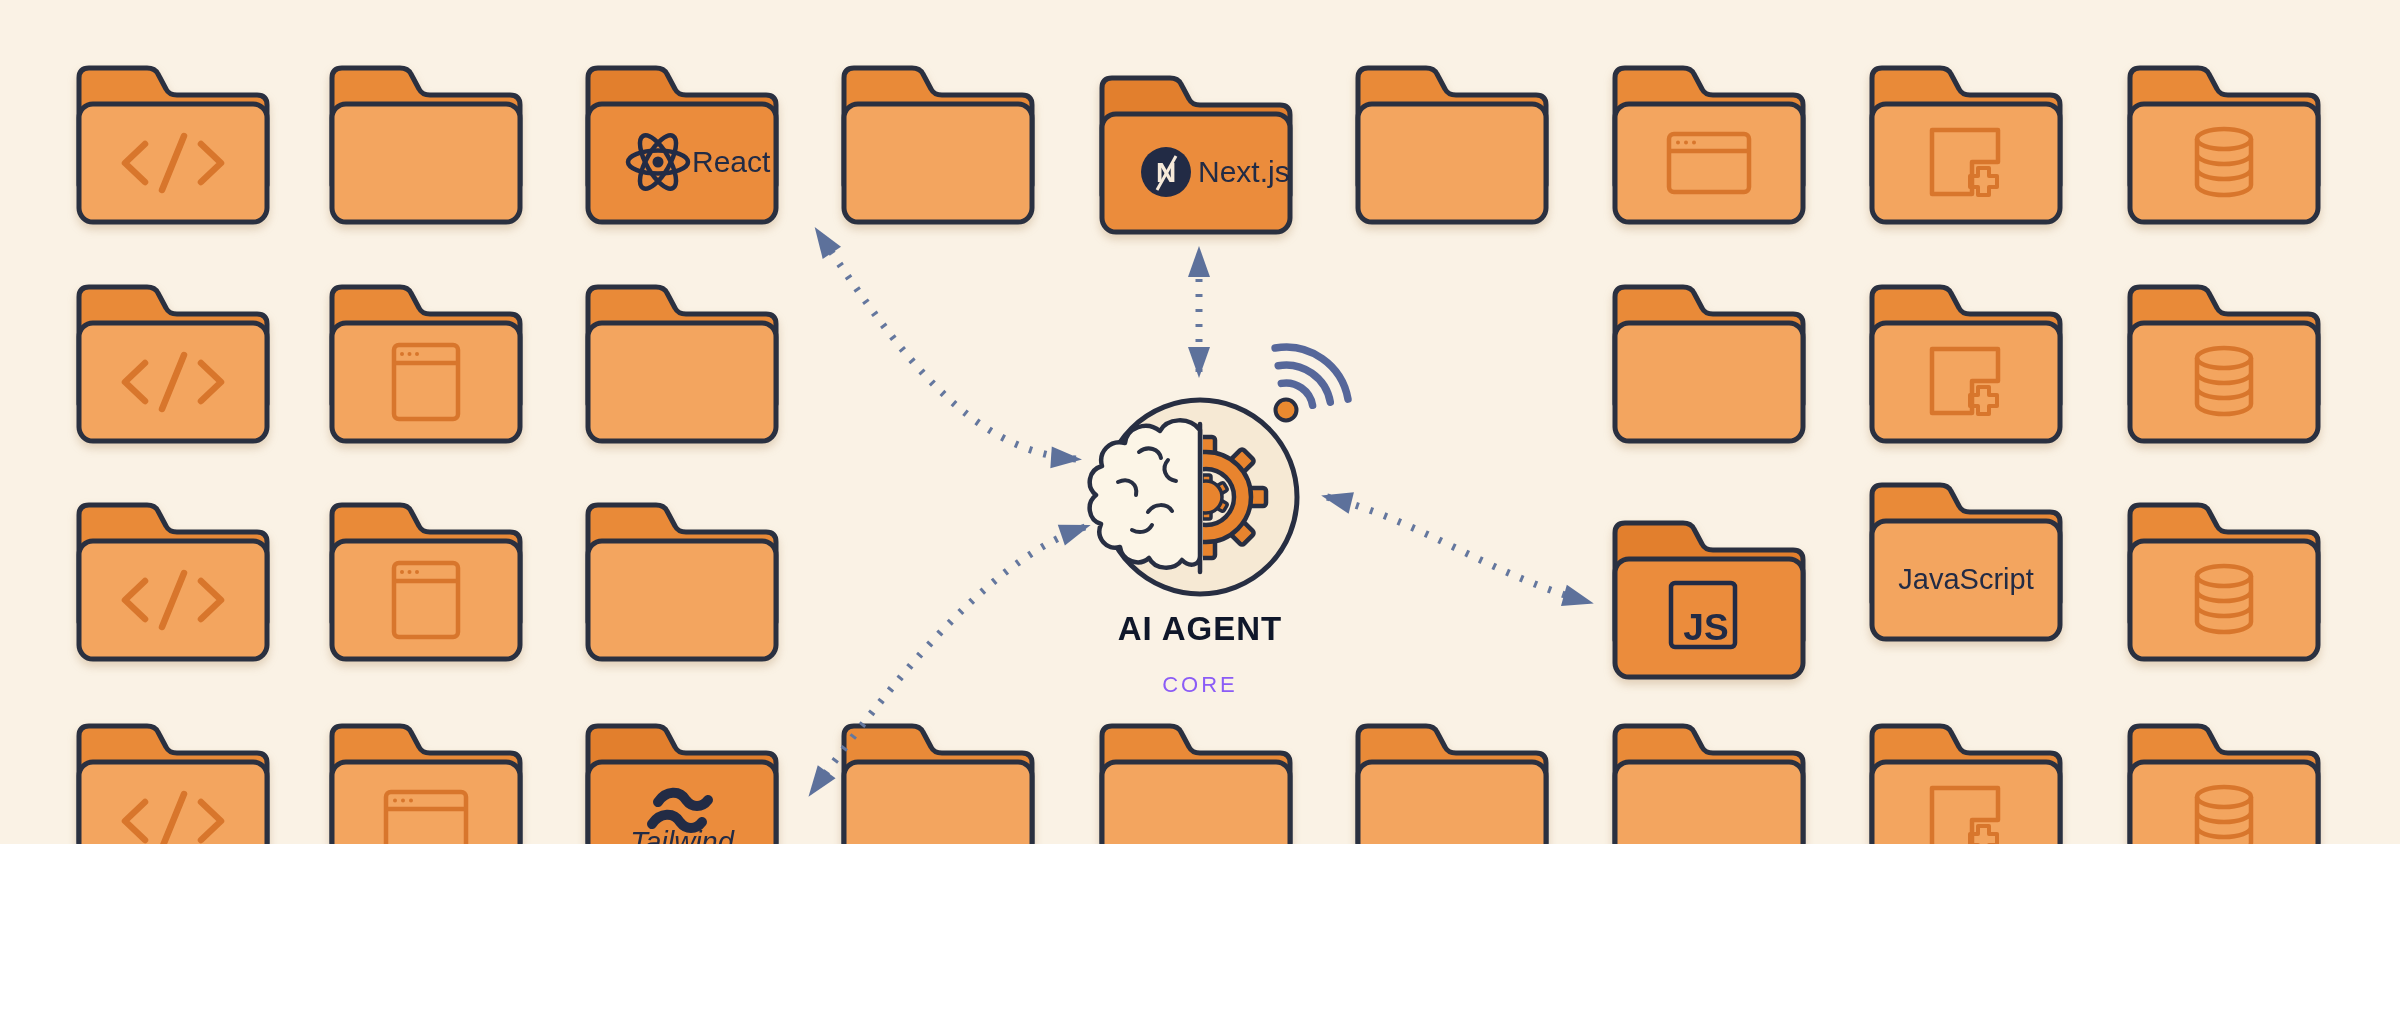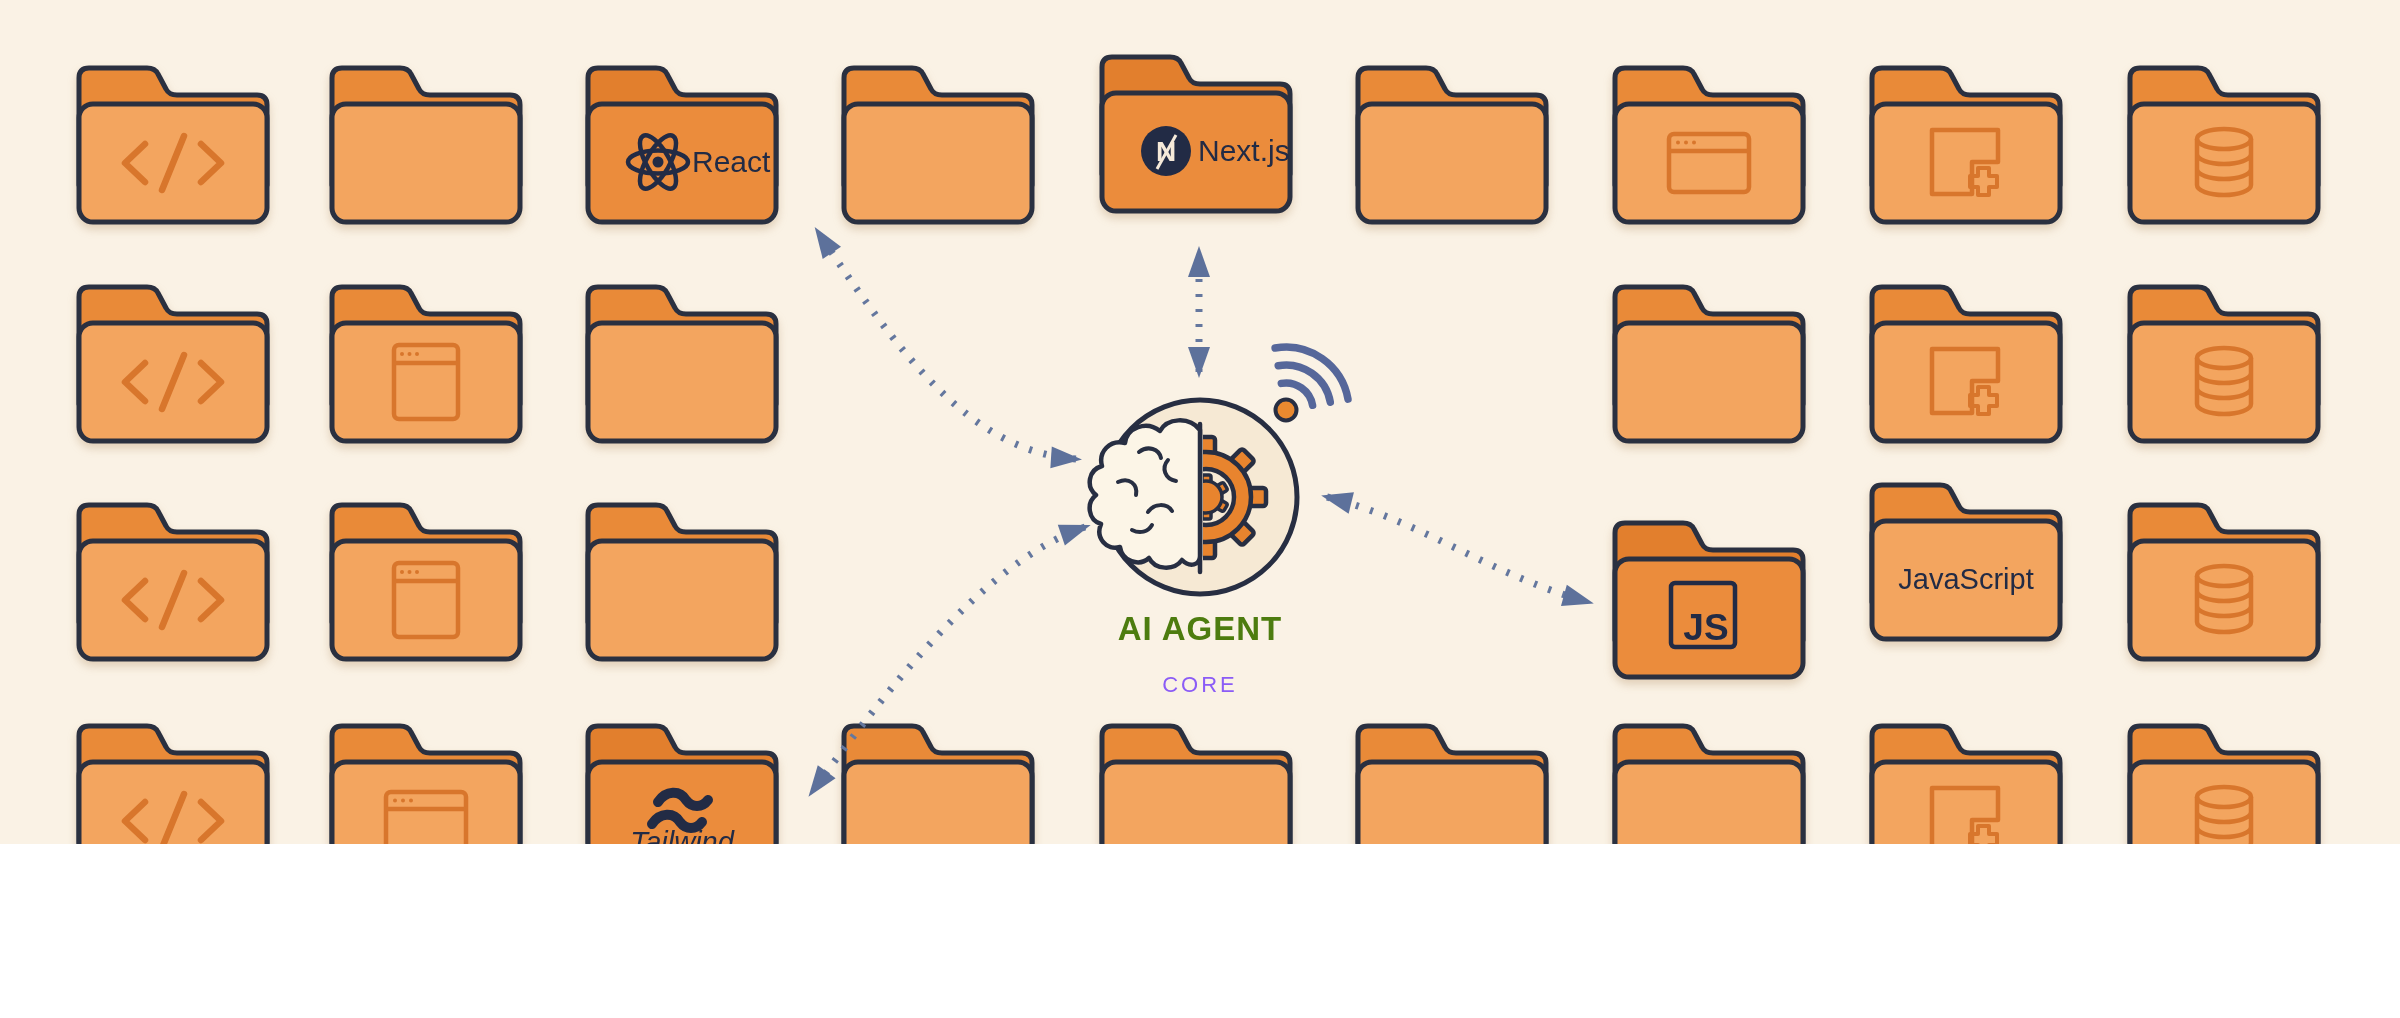--- a/index.html
+++ b/index.html
@@ -2,21 +2,21 @@
 <html><head>
 <meta charset="utf-8">
 <style>
   html,body{margin:0;padding:0;}
   body{font-family:"Liberation Sans", sans-serif;}
   #canvas{position:relative;width:2400px;height:844px;background:#FAF2E5;overflow:hidden;}
   .folder{position:absolute;width:200px;height:166px;}
   .folder svg{filter:drop-shadow(0 5px 4px rgba(160,120,70,.28));}
   .folder text{font-family:"Liberation Sans", sans-serif;}
   #overlay{position:absolute;left:0;top:0;z-index:3;pointer-events:none;}
-  .corelabel{position:absolute;z-index:4;width:420px;left:990px;text-align:center;color:#4d7c0f;}
+  .corelabel{position:absolute;z-index:4;width:420px;left:990px;text-align:center;color:#0f172a;}
   #core-label-1{top:610px;font-size:33px;font-weight:700;letter-spacing:1px;}
   #core-label-2{top:672px;font-size:22px;font-weight:500;letter-spacing:3px;color:#8b5cf6;}
   #caption{position:absolute;z-index:4;left:0;top:944px;width:2400px;text-align:center;
            font-size:34px;letter-spacing:4px;color:#8B7D6C;font-weight:400;}
 </style>
 </head>
 <body>
 
 <div id="canvas">
 
@@ -42,21 +42,21 @@
             <ellipse cx="76" cy="100" rx="30" ry="11.5" transform="rotate(120 76 100)"></ellipse>
             <circle cx="76" cy="100" r="5.5" fill="#222B45" stroke="none"></circle>
           </g>
           <text x="110" y="110" font-size="30" font-weight="500" fill="#222B45">React</text>
      </svg></div>
       <div class="folder" style="left: 838px; top: 62px;"><svg width="200" height="166" viewBox="0 0 200 166">
        <path d="M 16 6 H 74 q 8 0 11 6 l 8 15 q 3 6 11 6 H 184 q 10 0 10 10 v 80 H 6 V 16 q 0 -10 10 -10 Z" fill="#E98A38" stroke="#2A3040" stroke-width="5" stroke-linejoin="round"></path>
        <rect x="6" y="42" width="188" height="118" rx="14" fill="#F3A55F" stroke="#2A3040" stroke-width="5"></rect>
 
      </svg></div>
-      <div class="folder" style="left: 1096px; top: 51px;"><svg width="200" height="166" viewBox="0 0 200 166">
+      <div class="folder" style="left: 1096px; top: 72px;"><svg width="200" height="166" viewBox="0 0 200 166">
        <path d="M 16 6 H 74 q 8 0 11 6 l 8 15 q 3 6 11 6 H 184 q 10 0 10 10 v 80 H 6 V 16 q 0 -10 10 -10 Z" fill="#E27F2D" stroke="#2A3040" stroke-width="5" stroke-linejoin="round"></path>
        <rect x="6" y="42" width="188" height="118" rx="14" fill="#EB8C3C" stroke="#2A3040" stroke-width="5"></rect>
        <g>
             <circle cx="70" cy="100" r="25" fill="#222B45"></circle>
             <text x="70" y="110" font-size="28" font-weight="600" fill="#F6EADA" text-anchor="middle">N</text>
             <line x1="80" y1="84" x2="61" y2="118" stroke="#F6EADA" stroke-width="3"></line>
           </g>
           <text x="102" y="110" font-size="30" font-weight="500" fill="#222B45">Next.js</text>
      </svg></div>
       <div class="folder" style="left: 1352px; top: 62px;"><svg width="200" height="166" viewBox="0 0 200 166">

